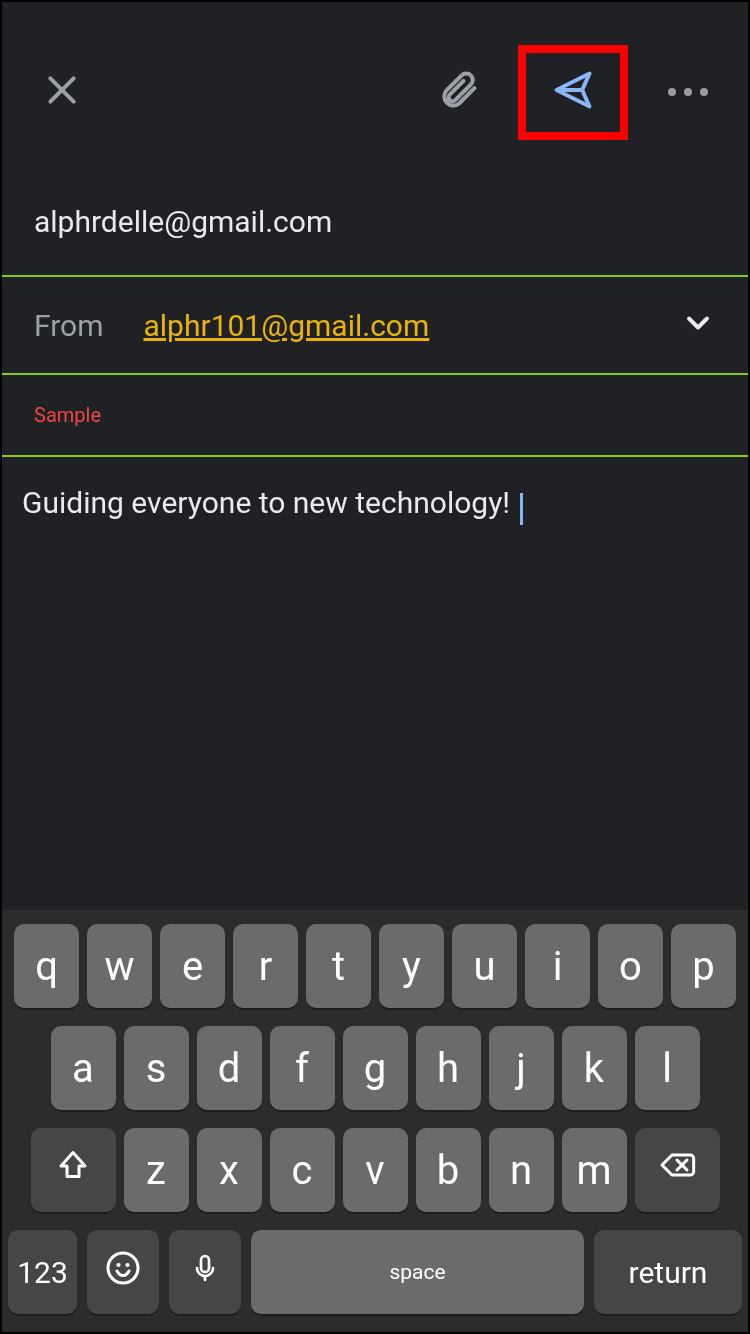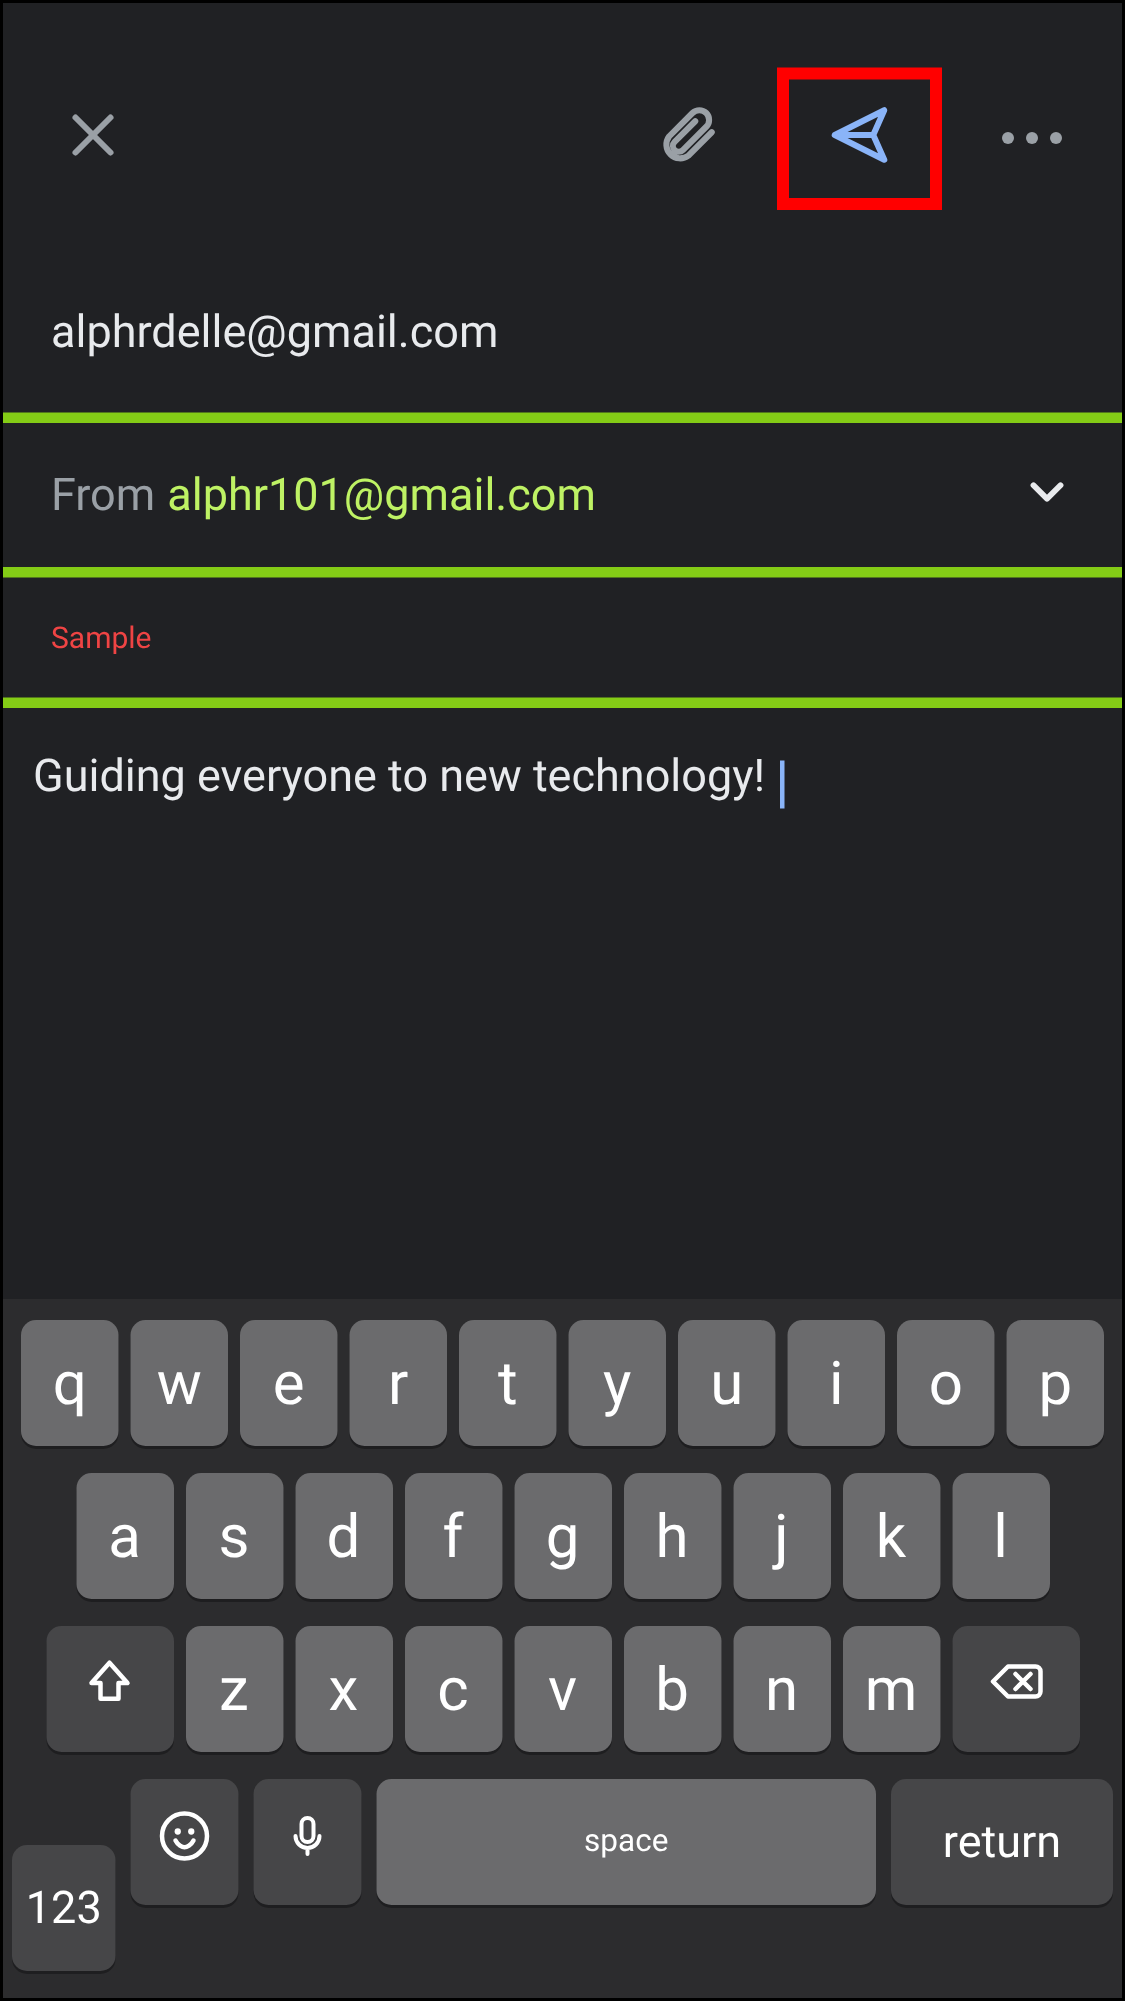--- a/index.html
+++ b/index.html
@@ -55,50 +55,51 @@
       display: flex;
       gap: 8px;
     }
     .more-dots span {
       width: 8px; height: 8px; border-radius: 50%;
       background: #9aa0a6;
     }
     
     .field {
       padding: 28px 32px;
-      border-bottom: 7px solid #84cc16;
+      border-bottom: 2px solid #84cc16;
       display: flex;
       align-items: center;
     }
     .field.to-field {
       border-top: none;
       padding-top: 42px;
       padding-bottom: 36px;
     }
     .to-value {
       color: #e8eaed;
       font-size: 30px;
       font-weight: 400;
     }
     .from-field {
       display: flex;
       justify-content: space-between;
       align-items: center;
     }
     .from-left {
       display: flex;
-      gap: 8px;
+      gap: 40px;
     }
     .from-label {
       color: #9aa0a6;
       font-size: 30px;
     }
     .from-value {
-      color: #bef264;
-      font-size: 30px;
+      color: #eab308;
+      font-size: 30px;
+      text-decoration: underline;
     }
     .chevron svg { width: 36px; height: 36px; }
     .subject-value {
       color: #ef4444;
       font-size: 20px;
     }
     .body-area {
       padding: 28px 20px;
     }
     .body-text {
@@ -138,21 +139,21 @@
       align-items: center;
       justify-content: center;
       color: #fff;
       font-size: 40px;
       font-weight: 400;
       box-shadow: 0 2px 0 rgba(0,0,0,0.3);
     }
     .key.letter { width: 65px; }
     .key.dark { background: #464648; }
     .key.shift, .key.backspace { width: 85px; }
-    .key.numbers { width: 69px; font-size: 30px; margin-top: 44px; }
+    .key.numbers { width: 69px; font-size: 30px; }
     .key.emoji, .key.mic { width: 72px; }
     .key.space { flex: 1; font-size: 21px; }
     .key.return { width: 148px; font-size: 30px; }
     .kb-row.row2 { padding: 0 36px; }
     .kb-row.row4 { gap: 10px; }
   </style>
 </head>
 <body>
 
 <div class="toolbar">

